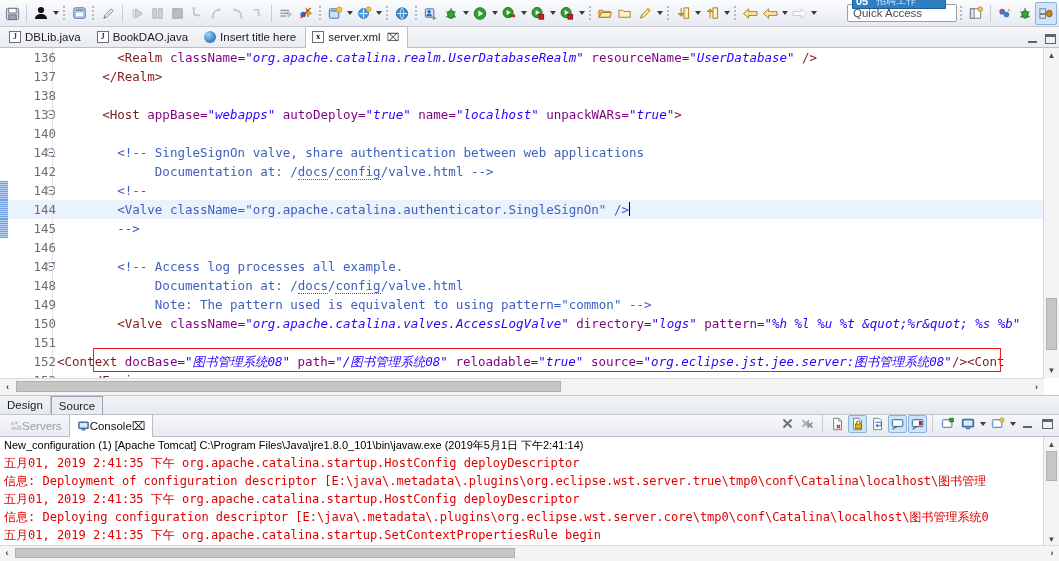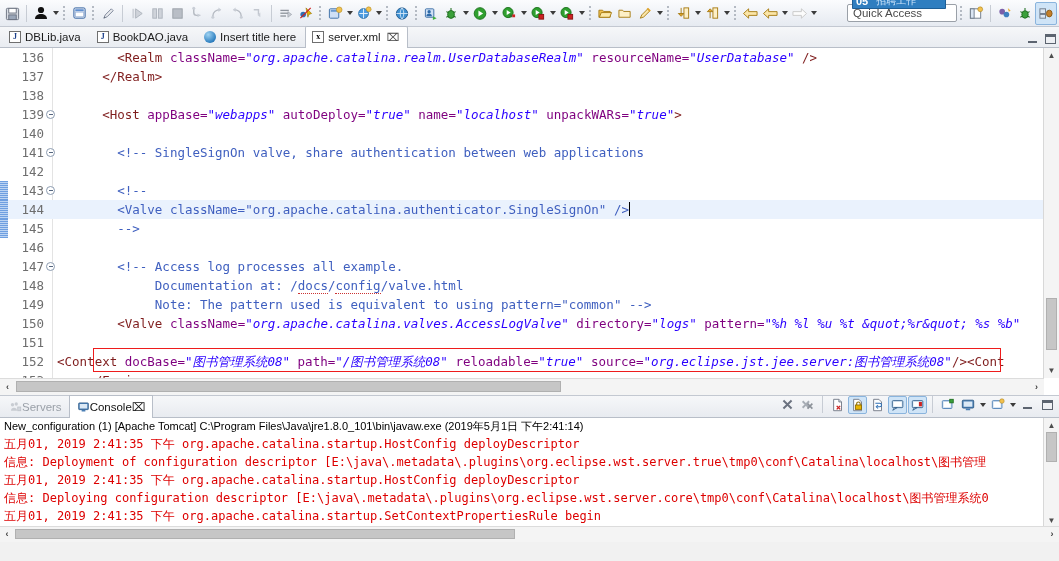--- a/index.html
+++ b/index.html
@@ -87,21 +87,21 @@
     box-sizing:border-box;border-bottom:1px solid #c3c8d1;
   }
   .code{
     position:absolute;left:0;top:0;right:0;bottom:0;
     font-family:"DejaVu Sans Mono","Liberation Mono",monospace;
     font-size:12.5px;line-height:19px;
   }
   .gutter-bg{position:absolute;left:0;top:0;width:52px;bottom:0;background:#fff;border-right:1px solid #e3e3e3;}
   .row{position:relative;height:19px;white-space:pre;}
   .ln{
-    position:absolute;left:0;top:0;width:44px;text-align:right;color:#6e6e6e;
+    position:absolute;left:12px;top:0;width:44px;text-align:right;color:#6e6e6e;
     font-family:"DejaVu Sans Mono","Liberation Mono",monospace;font-size:12.5px;
   }
   .fold{position:absolute;left:46px;top:5px;width:9px;height:9px;border:1px solid #8c9bb0;border-radius:50%;
     background:#fff;box-sizing:border-box;}
   .fold:after{content:"";position:absolute;left:1.5px;right:1.5px;top:3px;height:1px;background:#54657e;}
   .chg{position:absolute;left:0;top:0;width:8px;height:19px;
     background:repeating-linear-gradient(0deg,#6f9fe0 0 1px,#bcd4f3 1px 2px);}
   .txt{position:absolute;left:57px;top:0;}
   .hl{position:absolute;left:0;right:0;top:0;height:19px;background:#eaf2fd;}
   .caret{display:inline-block;width:1px;height:14px;background:#000;vertical-align:-2px;}
@@ -530,21 +530,21 @@
 
   <div class="editor">
     <div class="gutter-bg"></div>
     <div class="code" id="code-rows">
         <div class="row"><span class="ln">136</span><span class="txt"><span class="pln">        </span><span class="tag">&lt;Realm </span><span class="att">className=</span><span class="val">"org.apache.catalina.realm.UserDatabaseRealm"</span><span class="pln"> </span><span class="att">resourceName=</span><span class="val">"UserDatabase"</span><span class="tag"> /&gt;</span></span></div>
         <div class="row"><span class="ln">137</span><span class="txt"><span class="pln">      </span><span class="tag">&lt;/Realm&gt;</span></span></div>
         <div class="row"><span class="ln">138</span><span class="txt"><span class="pln"></span></span></div>
         <div class="row"><span class="ln">139</span><span class="fold"></span><span class="txt"><span class="pln">      </span><span class="tag">&lt;Host </span><span class="att">appBase=</span><span class="val">"webapps"</span><span class="pln"> </span><span class="att">autoDeploy=</span><span class="val">"true"</span><span class="pln"> </span><span class="att">name=</span><span class="val">"localhost"</span><span class="pln"> </span><span class="att">unpackWARs=</span><span class="val">"true"</span><span class="tag">&gt;</span></span></div>
         <div class="row"><span class="ln">140</span><span class="txt"><span class="pln"></span></span></div>
         <div class="row"><span class="ln">141</span><span class="fold"></span><span class="txt"><span class="cmt">        &lt;!-- SingleSignOn valve, share authentication between web applications</span></span></div>
-        <div class="row"><span class="ln">142</span></div>
+        <div class="row"><span class="ln">142</span><span class="txt"><span class="cmt">             Documentation at: /</span><span class="cmt sq">docs</span><span class="cmt">/</span><span class="cmt sq">config</span><span class="cmt">/valve.html --&gt;</span></span></div>
         <div class="row"><div class="chg"></div><span class="ln">143</span><span class="fold"></span><span class="txt"><span class="cmt">        &lt;!--</span></span></div>
         <div class="row"><div class="hl"></div><div class="chg"></div><span class="ln">144</span><span class="txt"><span class="cmt">        &lt;Valve className="org.apache.catalina.authenticator.SingleSignOn" /&gt;</span><span class="caret"></span></span></div>
         <div class="row"><div class="chg"></div><span class="ln">145</span><span class="txt"><span class="cmt">        --&gt;</span></span></div>
         <div class="row"><span class="ln">146</span><span class="txt"><span class="pln"></span></span></div>
         <div class="row"><span class="ln">147</span><span class="fold"></span><span class="txt"><span class="cmt">        &lt;!-- Access log processes all example.</span></span></div>
         <div class="row"><span class="ln">148</span><span class="txt"><span class="cmt">             Documentation at: /</span><span class="cmt sq">docs</span><span class="cmt">/</span><span class="cmt sq">config</span><span class="cmt">/valve.html</span></span></div>
         <div class="row"><span class="ln">149</span><span class="txt"><span class="cmt">             Note: The pattern used is equivalent to using pattern="common" --&gt;</span></span></div>
         <div class="row"><span class="ln">150</span><span class="txt"><span class="pln">        </span><span class="tag">&lt;Valve </span><span class="att">className=</span><span class="val">"org.apache.catalina.valves.AccessLogValve"</span><span class="pln"> </span><span class="att">directory=</span><span class="val">"logs"</span><span class="pln"> </span><span class="att">pattern=</span><span class="val">"%h %l %u %t &amp;quot;%r&amp;quot; %s %b"</span></span></div>
         <div class="row"><span class="ln">151</span><span class="txt"><span class="pln"></span></span></div>
         <div class="row"><span class="ln">152</span><span class="txt"><span class="tag">&lt;Context </span><span class="att">docBase=</span><span class="val">"图书管理系统08"</span><span class="pln"> </span><span class="att">path=</span><span class="val">"/图书管理系统08"</span><span class="pln"> </span><span class="att">reloadable=</span><span class="val">"true"</span><span class="pln"> </span><span class="att">source=</span><span class="val">"org.eclipse.jst.jee.server:图书管理系统08"</span><span class="tag">/&gt;</span><span class="tag">&lt;Cont</span></span></div>
@@ -558,20 +558,29 @@
       <div class="vthumb" style="top:250px;height:52px;"></div>
       <div class="down">▼</div>
     </div>
     <div class="hscroll">
       <div class="lf">‹</div>
       <div class="hthumb" style="left:16px;width:545px;"></div>
       <div class="rt">›</div>
     </div>
   </div>
 
+  <div class="dsrow">
+    <div class="dstab">
+        <span>Design</span>
+      </div>
+    <div class="dstab active">
+        <span>Source</span>
+      </div>
+    <div class="dsrest"></div>
+  </div>
 
   <div class="conhead">
     <div class="ctab inactive">
       <svg width="13" height="12" viewBox="0 0 16 16">
           <circle cx="4" cy="5" r="2.2" fill="#c8ccd2"></circle>
           <circle cx="9" cy="4" r="2.2" fill="#c8ccd2"></circle>
           <path d="M2 13c0-2.4 1.6-4 4-4s4 1.6 4 4z" fill="#c8ccd2"></path>
           <rect x="11" y="8" width="4" height="5" fill="#d3d7dd" stroke="#bcc1c8"></rect>
         </svg>
       <span>Servers</span>

